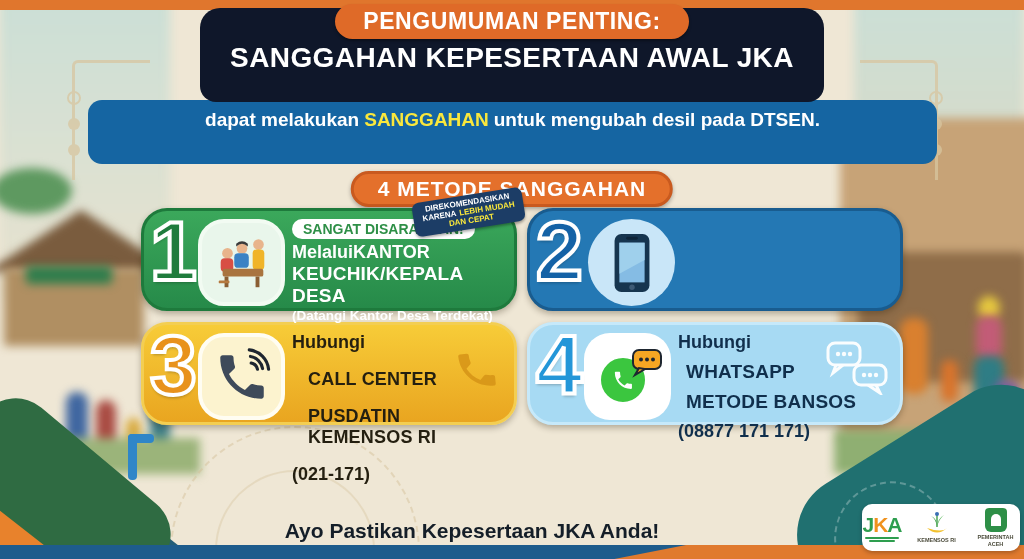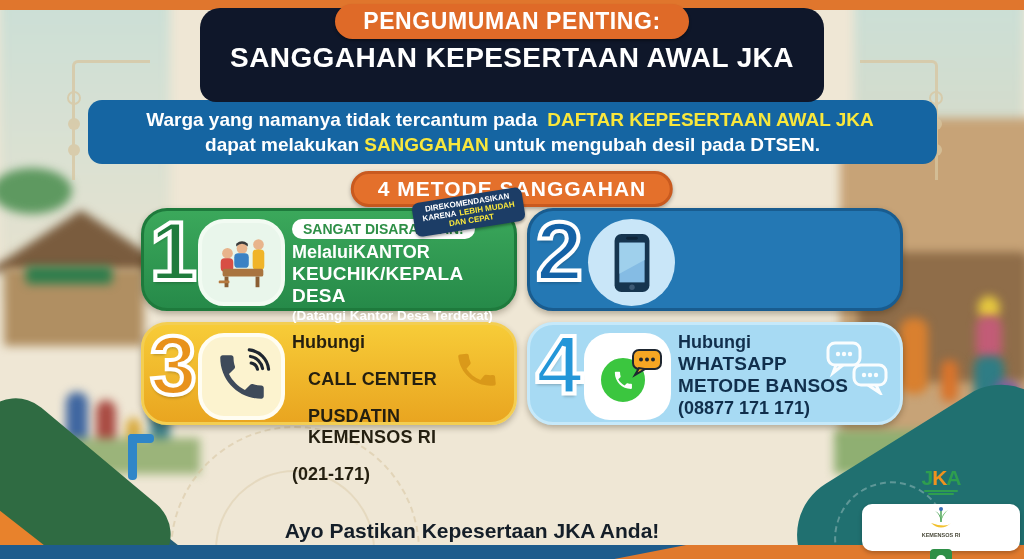--- a/index.html
+++ b/index.html
@@ -116,21 +116,21 @@
   .card3 .txt,.card4 .txt{top:7px;}
   .card3 .line{color:#241F10;font-size:18px;font-weight:bold;margin:0;}
   .card3 .line-bold{color:#241F10;font-size:18px;font-weight:bold;margin:16px;letter-spacing:.2px;}
   .card3 .note{color:#241F10;font-size:18px;font-weight:bold;margin:1px 0 0 0;}
   .wm-phone{position:absolute;right:14px;top:22px;opacity:.85;z-index:1;transform:rotate(-6deg);}
 
   .card4{background:#A7DAF3;border:3px solid #C6E9FA;}
   .card4 .num{color:#2396D8;}
   .card4 .icon-tile{background:#ffffff;}
   .card4 .line{color:#102F4C;font-size:18px;font-weight:bold;margin:0;}
-  .card4 .line-bold{color:#102F4C;font-size:19px;font-weight:bold;margin:0;letter-spacing:.2px;}
+  .card4 .line-bold{color:#102F4C;font-size:19px;font-weight:bold;margin:8px;letter-spacing:.2px;}
   .card4 .note{color:#102F4C;font-size:18px;font-weight:bold;margin:1px 0 0 0;}
   .wm-bubbles{position:absolute;right:10px;top:16px;opacity:.95;z-index:1;}
 
   
   .closing{position:absolute;left:0;top:430px;width:1024px;text-align:center;z-index:6;
     color:#1A4070;font-weight:bold;font-size:23px;line-height:1.22;letter-spacing:.3px;}
   .closing p{margin:0;
     text-shadow:-2px -2px 0 #F7F1E3,2px -2px 0 #F7F1E3,-2px 2px 0 #F7F1E3,2px 2px 0 #F7F1E3,
       0 -2px 0 #F7F1E3,0 2px 0 #F7F1E3,-2px 0 0 #F7F1E3,2px 0 0 #F7F1E3;}
   .closing .hl-line{background:#A9DAF2;border-radius:4px;padding:0 12px;display:inline-block;}
@@ -151,21 +151,21 @@
   .bl-orange{position:absolute;left:-92px;bottom:-64px;width:268px;height:70px;background:#E8822C;
     border-radius:35px;transform:rotate(38deg);z-index:5;}
   .br-teal{position:absolute;right:-74px;bottom:-74px;width:290px;height:210px;background:#207070;
     border-radius:60px;transform:rotate(-32deg);z-index:5;}
   .br-teal::after{content:"";position:absolute;left:30px;top:24px;width:110px;height:110px;
     border:2px dashed rgba(255,255,255,.28);border-radius:50%;}
 
   
   .logo-card{position:absolute;right:4px;bottom:8px;width:158px;height:47px;background:#fff;
     border-radius:10px;z-index:8;display:flex;align-items:center;justify-content:center;
-    gap:11px;box-shadow:0 2px 4px rgba(0,0,0,.25);flex-direction:column;}
+    gap:11px;box-shadow:0 2px 4px rgba(0,0,0,.25);}
   .logo{display:flex;flex-direction:column;align-items:center;line-height:1;}
   .jka-letters{font-size:21px;font-weight:bold;letter-spacing:-1px;}
   .jka-j,.jka-a{color:#2E9E4F;}
   .jka-k{color:#F0921E;position:relative;}
   .jka-bars{margin-top:2px;display:flex;flex-direction:column;gap:1px;align-items:center;}
   .jka-bars i{display:block;width:34px;height:2px;background:#2E9E4F;border-radius:1px;}
   .jka-bars i:last-child{width:26px;}
   .logo-caption{margin-top:2px;font-size:5.5px;font-weight:bold;color:#4A4A3A;text-align:center;width:48px;line-height:1.2;}
   .aceh-shield{width:22px;height:24px;background:#2E8F47;border-radius:4px 4px 6px 6px;position:relative;}
   .aceh-shield::after{content:"";position:absolute;left:6px;top:6px;width:10px;height:12px;background:#fff;
@@ -200,23 +200,20 @@
   </div>
 
   <div class="ornament frame-tl"></div>
   <div class="ornament frame-tr"></div>
   <div class="ornament motif-circle"></div>
   <div class="ornament motif-circle-inner"></div>
 
   <div class="top-strip"></div>
 
   <div class="intro-band">
-    <div>
-      <span class="sp">Warga yang namanya tidak tercantum pada</span><span class="hl">DAFTAR KEPESERTAAN AWAL JKA</span>
-    </div>
     <div>
       <span>dapat melakukan</span><span class="hl">SANGGAHAN</span><span>untuk mengubah desil pada DTSEN.</span>
     </div>
   </div>
 
   <div class="navy-panel">
     <div class="ribbon-pill">PENGUMUMAN PENTING:</div>
     <h1 class="main-title">SANGGAHAN KEPESERTAAN AWAL JKA</h1>
   </div>
 

